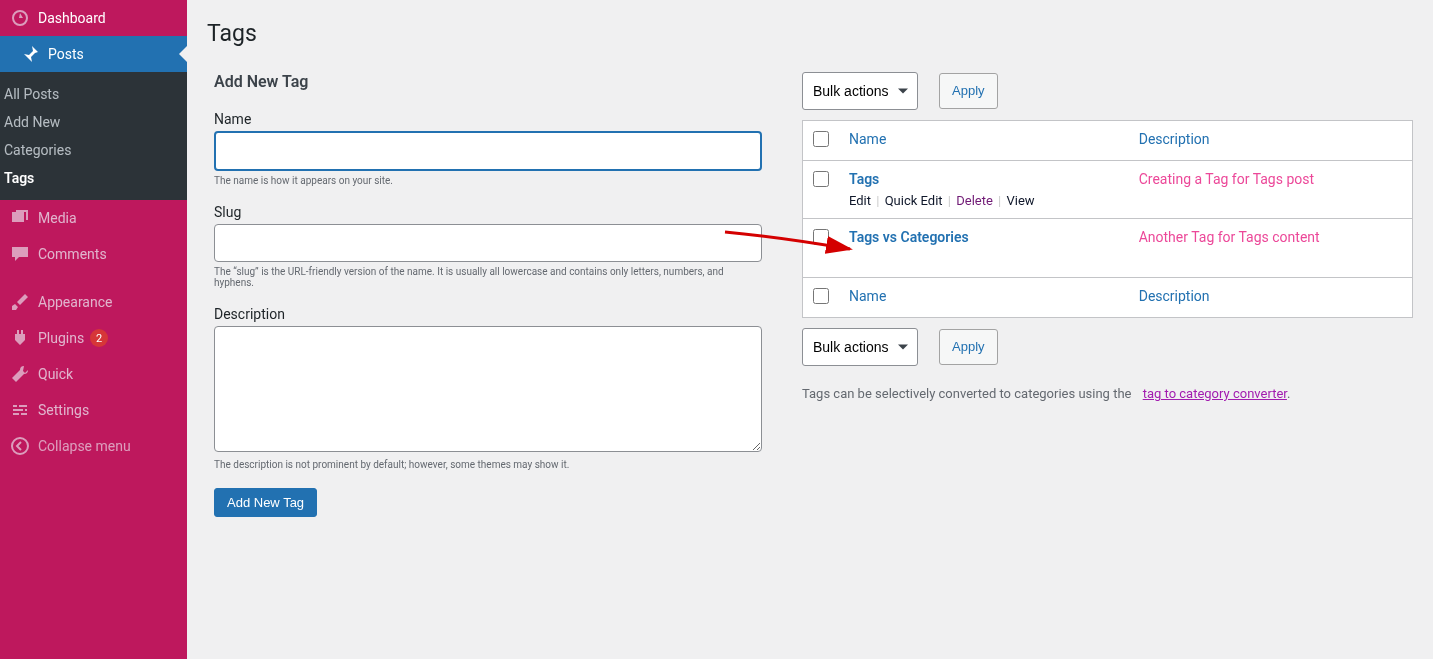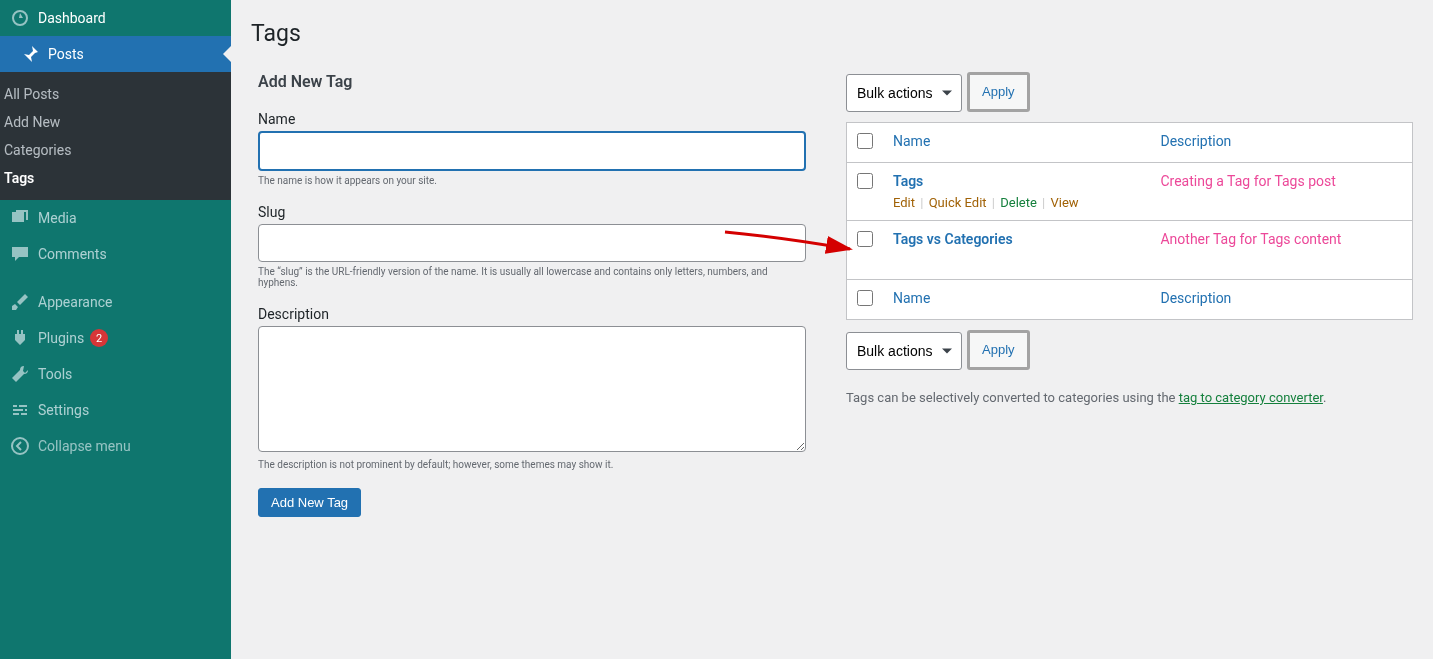--- a/index.html
+++ b/index.html
@@ -9,22 +9,22 @@
     color: #3c434a;
     background: #f0f0f1;
     width: 1433px;
     height: 659px;
     overflow: hidden;
     display: flex;
   }
 
   
   .sidebar {
-    width: 231px;
-    background: #0f766e;
+    width: 187px;
+    background: #be185d;
     color: #f0f0f1;
     flex-shrink: 0;
     position: relative;
   }
   .menu-item {
     display: flex;
     align-items: center;
     padding: 8px 10px;
     color: rgba(240,246,252,.7);
     cursor: pointer;
@@ -152,22 +152,22 @@
     border: 1px solid #2271b1;
     border-radius: 3px;
     padding: 6px 12px;
     font-size: 13px;
     cursor: pointer;
   }
 
   
   .tablenav {
     display: flex;
-    align-items: flex-end;
-    gap: 5px;
+    align-items: center;
+    gap: 21px;
     margin-bottom: 10px;
   }
   .select-wrap {
     position: relative;
     display: inline-block;
   }
   .select {
     appearance: none;
     border: 1px solid #8c8f94;
     border-radius: 3px;
@@ -182,21 +182,21 @@
     position: absolute;
     right: 10px;
     top: 50%;
     transform: translateY(-25%);
     border: 5px solid transparent;
     border-top-color: #3c434a;
     pointer-events: none;
   }
   .button-secondary {
     background: #f6f7f7;
-    border: 3px solid #a3a3a3;
+    border: 1px solid #a3a3a3;
     color: #2271b1;
     border-radius: 3px;
     padding: 4px 12px;
     font-size: 13px;
     line-height: 2;
     cursor: pointer;
   }
   table.wp-list {
     width: 100%;
     border: 1px solid #c3c4c7;
@@ -220,37 +220,37 @@
   table.wp-list tbody tr:last-child { border-bottom: none; }
   .row-title {
     color: #2271b1;
     font-weight: 600;
     font-size: 14px;
   }
   .row-actions {
     font-size: 13px;
     margin-top: 6px;
   }
-  .row-actions a { color: #a16207; text-decoration: none; }
-  .row-actions a.del { color: #15803d; margin-top: 26px; }
+  .row-actions a { color: #0f172a; text-decoration: none; }
+  .row-actions a.del { color: #701a75; margin-top: 26px; }
   .row-actions .sep { color: #ccc; margin: 0 2px; }
   .desc-col { color: #ec4899; }
   input[type=checkbox] {
     width: 16px; height: 16px;
     border: 1px solid #8c8f94;
     border-radius: 4px;
     cursor: pointer;
   }
   .tablenav.bottom { margin-top: 10px; }
   .footer-note {
     font-size: 13px;
     color: #646970;
     margin-top: 20px;
   }
-  .footer-note a { color: #15803d; text-decoration: underline; }
+  .footer-note a { color: #a21caf; text-decoration: underline; margin-left: 8px; }
 
   
   .arrow-anno {
     position: absolute;
     left: 720px;
     top: 227px;
     pointer-events: none;
   }
   .arrow-anno svg { overflow: visible; }
 
@@ -326,21 +326,21 @@
     <span class="badge">2</span>
   </div>
 
 
   <div class="menu-item">
     <span class="icon">
       <svg class="icon-svg" viewBox="0 0 20 20">
           <path d="M14 2a4 4 0 00-4 4l-8 8 4 4 8-8a4 4 0 004-4l-3 3-2-2z"></path>
         </svg>
     </span>
-    <span>Tools</span>
+    <span>Quick</span>
   </div>
 
   <div class="menu-item">
     <span class="icon">
       <svg class="icon-svg" viewBox="0 0 20 20">
           <path d="M3 5h4v2H3zM9 5h8v2H9zM3 9h10v2H3zM15 9h2v2h-2zM3 13h6v2H3zM11 13h6v2h-6z"></path>
         </svg>
     </span>
     <span>Settings</span>
   </div>

